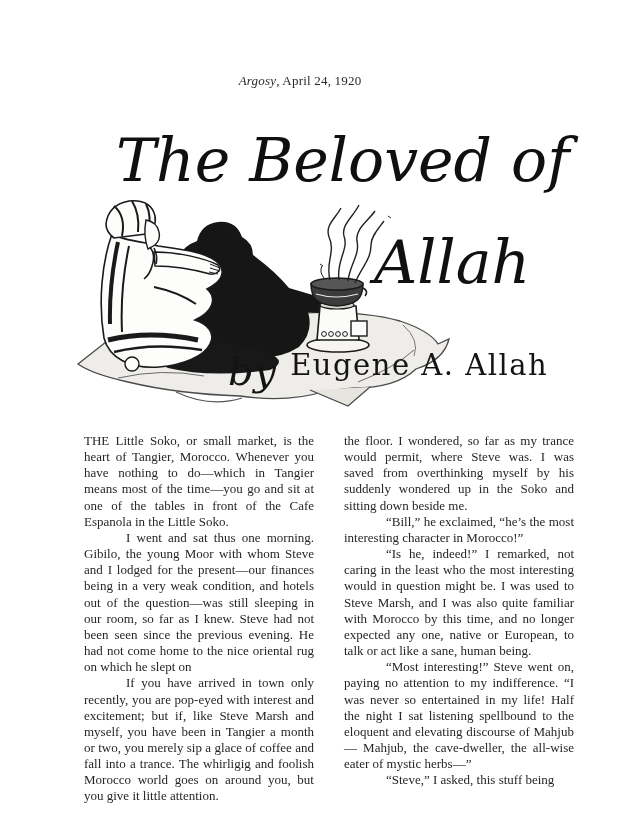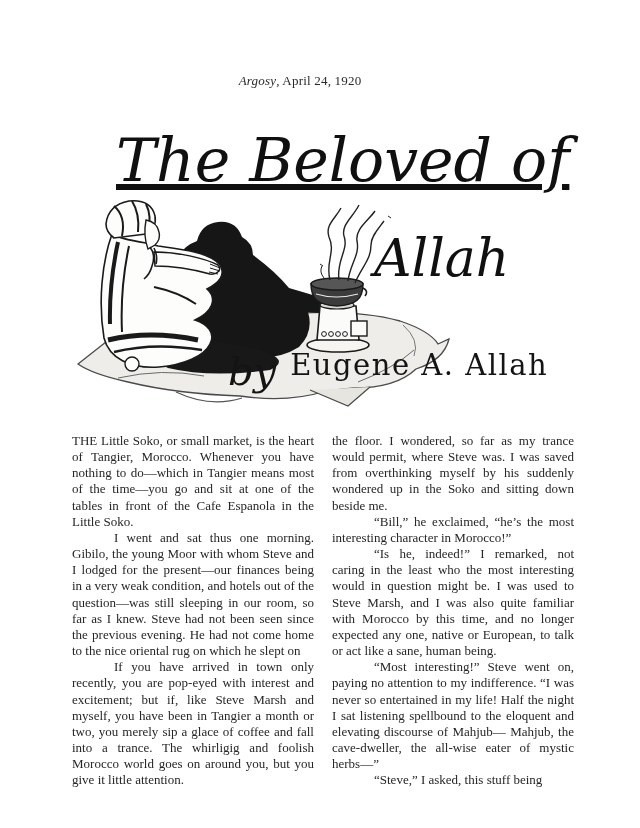--- a/index.html
+++ b/index.html
@@ -10,38 +10,37 @@
   .masthead{
     position:absolute;top:73px;left:0;width:600px;text-align:center;
     font-size:13px;color:#2a2a2a;letter-spacing:.2px;
   }
   .masthead .mag{font-style:italic;}
   .title-line1{
     position:absolute;left:116px;top:130px;width:460px;
     font-family:"DejaVu Serif", serif;font-style:italic;
     font-size:60px;line-height:1;color:#101010;letter-spacing:0px;
     white-space:nowrap;
-    text-decoration:underline;
   }
   .title-line2{
     position:absolute;left:374px;top:232px;
     font-family:"DejaVu Serif", serif;font-style:italic;
-    font-size:52px;line-height:1;color:#101010;white-space:nowrap;
+    font-size:60px;line-height:1;color:#101010;white-space:nowrap;
   }
   .illustration{position:absolute;left:58px;top:192px;width:400px;height:220px;}
   .byline{
     position:absolute;left:228px;top:348px;display:flex;align-items:flex-start;gap:14px;
     color:#141414;white-space:nowrap;
   }
   .byline .by{font-family:"DejaVu Serif", serif;font-style:italic;font-size:40px;}
   .byline .author{font-family:"DejaVu Serif", serif;font-size:29px;letter-spacing:1.5px;}
   .columns{
     position:absolute;left:72px;top:433px;width:502px;display:flex;gap:18px;
   }
-  .col{width:243px;font-size:13px;line-height:16.15px;text-align:justify;color:#262626;}
+  .col{width:243px;font-size:13px;line-height:16.15px;text-align:justify;color:#262626;margin-left:12px;}
   .col p{margin:0;}
   .col p.indent{text-indent:42px;}
 </style>
 </head>
 <body>
 
 <div class="masthead">
   <span class="mag">Argosy</span><span>, April 24, 1920</span>
 </div>
 

